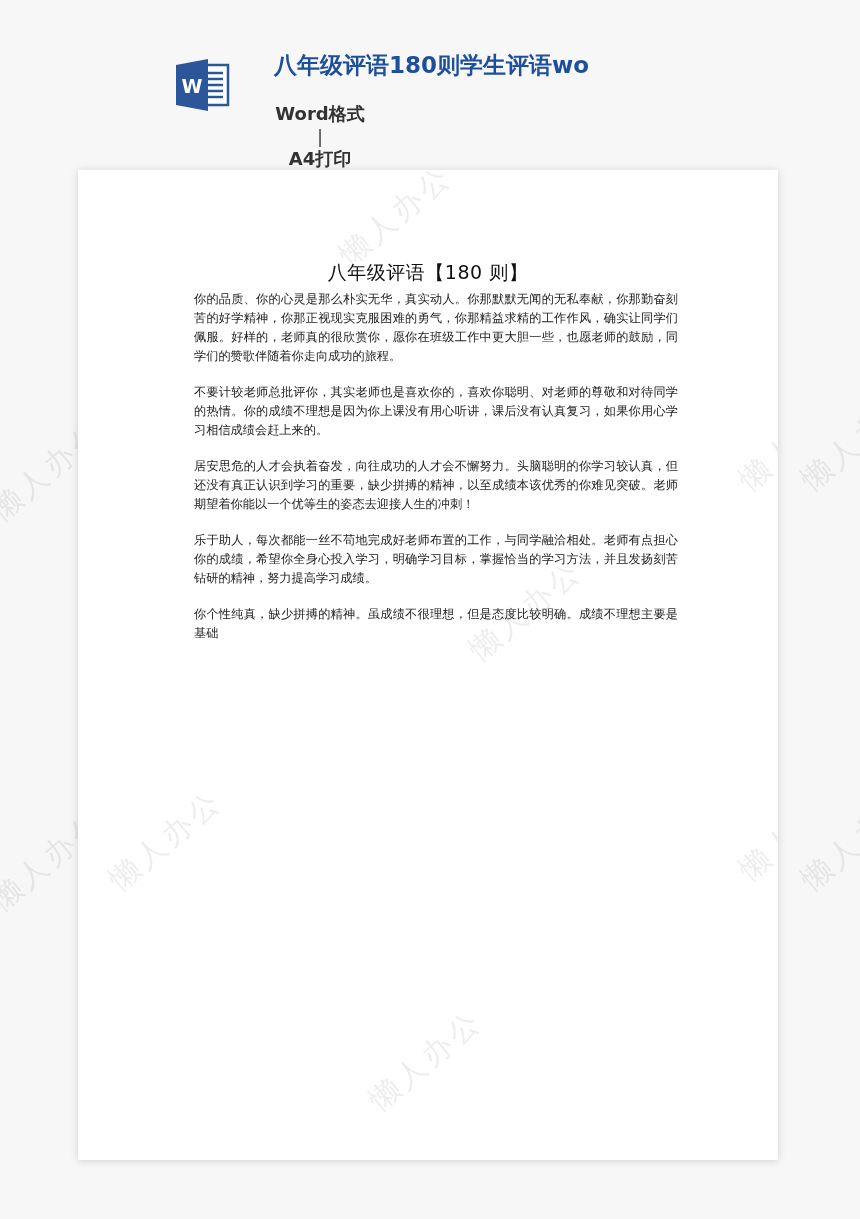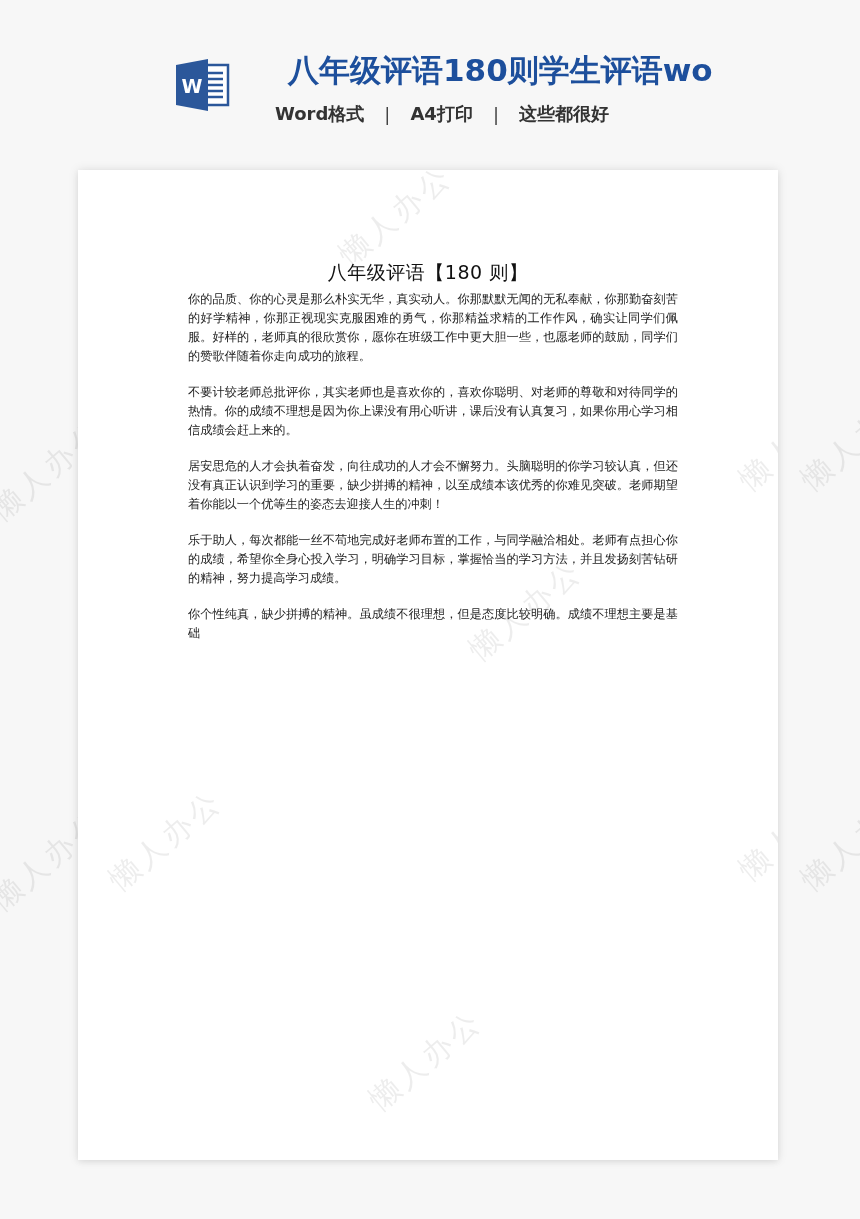--- a/index.html
+++ b/index.html
@@ -23,39 +23,40 @@
   }
   .word-icon {
     position: absolute;
     left: 176px;
     top: 59px;
     width: 54px;
     height: 52px;
   }
   .header-title {
     position: absolute;
-    left: 288px;
+    left: 274px;
     top: 50px;
-    font-size: 31px;
+    font-size: 23px;
     font-weight: bold;
     color: #1d4f9c;
     letter-spacing: 0px;
     white-space: nowrap;
     font-family: "DejaVu Sans", sans-serif;
   }
   .header-sub {
     position: absolute;
     left: 275px;
     top: 102px;
     font-size: 18px;
     font-weight: bold;
     color: #333;
     white-space: nowrap;
     display: flex;
     align-items: center;
+    flex-direction: column;
   }
   .header-sub .sep {
     display: inline-block;
     margin: 0 20px;
     color: #444;
     font-weight: normal;
   }
   .doc-card {
     position: absolute;
     left: 78px;
@@ -82,21 +83,21 @@
     left: 106px;
     top: 120px;
     width: 494px;
     font-family: "DejaVu Serif", "Liberation Serif", serif;
     font-size: 12.2px;
     line-height: 19px;
     color: #222;
     text-align: justify;
   }
   .doc-body p {
-    margin: 0 0 17px 4px;
+    margin: 0 0 17px 10px;
     word-break: break-all;
   }
   .watermark {
     position: absolute;
     font-size: 30px;
     color: rgba(0,0,0,0.07);
     transform: rotate(-40deg);
     white-space: nowrap;
     pointer-events: none;
     font-family: "DejaVu Sans", sans-serif;

